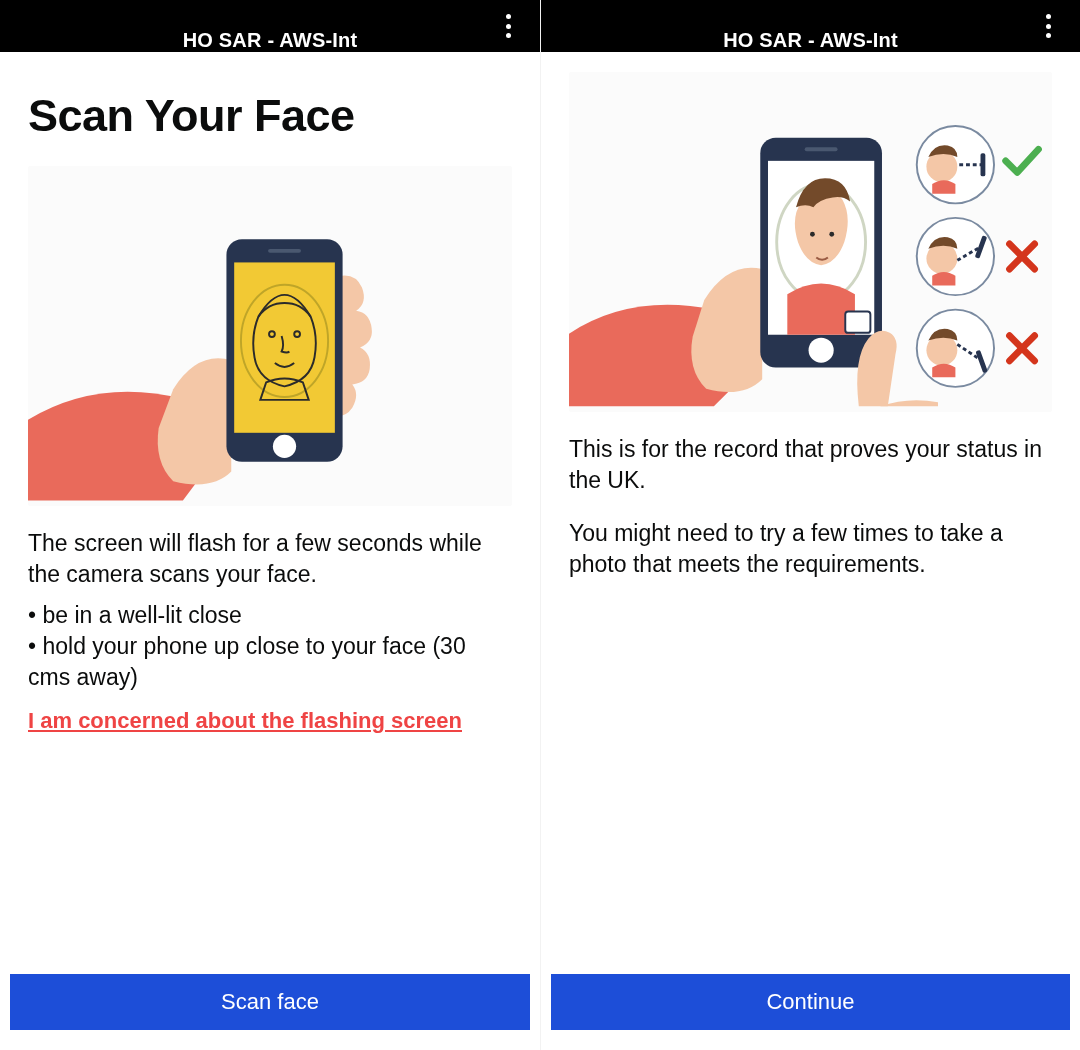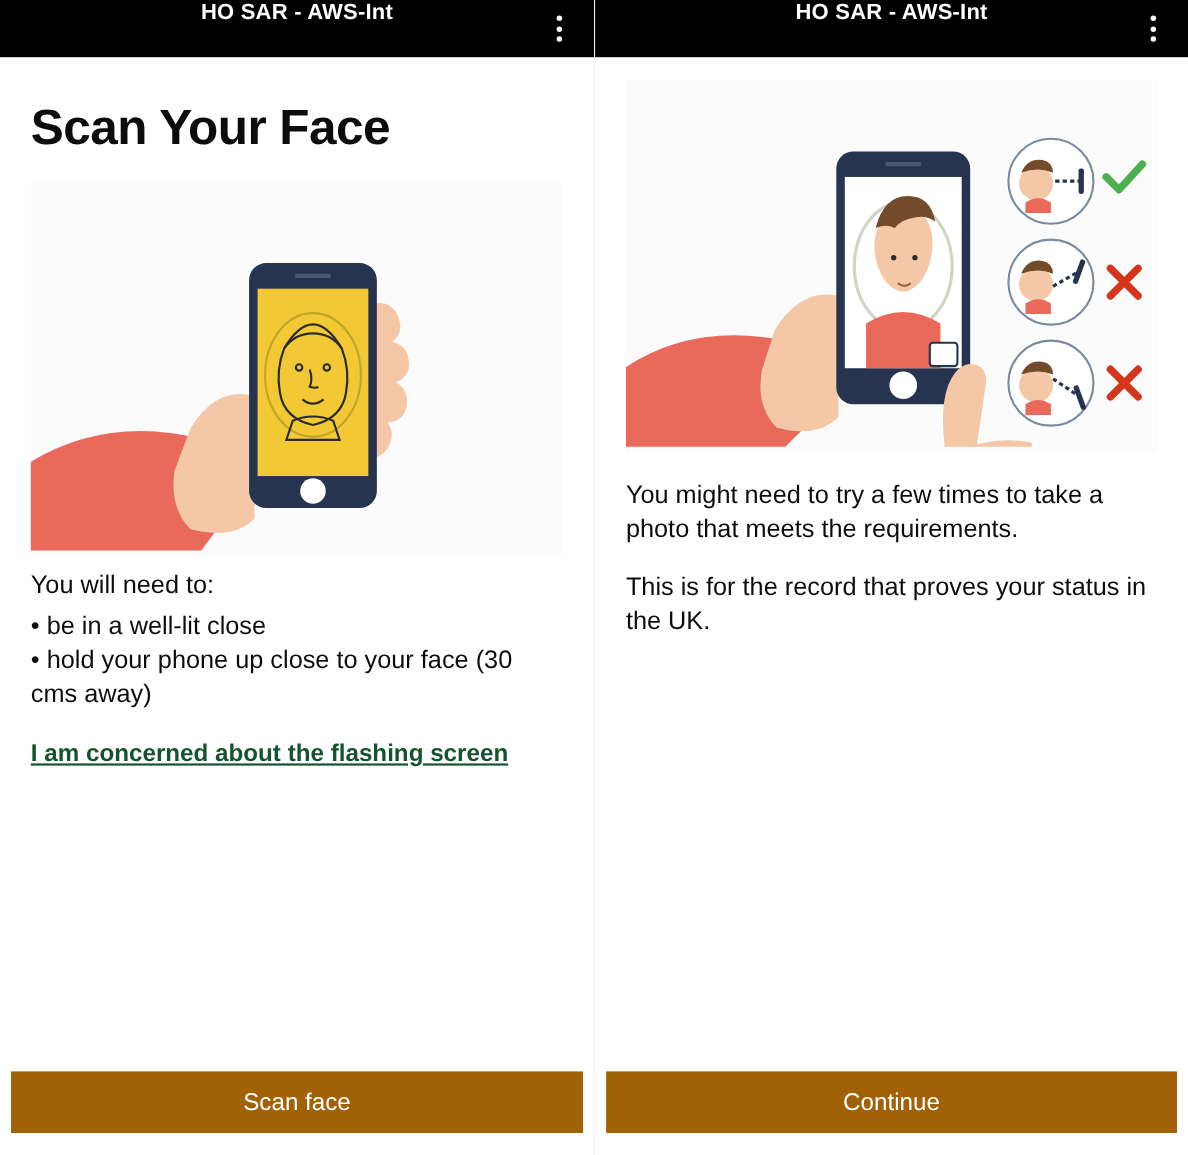--- a/index.html
+++ b/index.html
@@ -1,41 +1,41 @@
 <!DOCTYPE html>
 <html><head>
 <meta charset="utf-8">
 <style>
   * { box-sizing: border-box; margin: 0; padding: 0; }
   html, body { width: 1080px; height: 1050px; font-family: -apple-system, BlinkMacSystemFont, "Segoe UI", Arial, sans-serif; background: #fff; }
   .wrap { display: flex; width: 1080px; height: 1050px; }
   .pane { width: 540px; height: 1050px; position: relative; display: flex; flex-direction: column; }
   .pane + .pane { border-left: 1px solid rgba(0,0,0,0.05); }
 
-  .topbar { height: 52px; background: #000; color: #fff; display: flex; align-items: flex-start; justify-content: center; position: relative; }
+  .topbar { height: 52px; background: #000; color: #fff; display: flex; align-items: flex-end; justify-content: center; position: relative; }
   .topbar .title { font-weight: 700; font-size: 20px; letter-spacing: .2px; }
   .kebab { position: absolute; right: 22px; top: 50%; transform: translateY(-50%); width: 20px; height: 32px; display: flex; flex-direction: column; justify-content: space-between; align-items: center; padding: 4px 0; cursor: pointer; }
   .kebab span { width: 5px; height: 5px; border-radius: 50%; background: #fff; display: block; }
 
   .content { flex: 1; padding: 20px 28px 0 28px; overflow: hidden; }
   h1 { font-size: 45px; font-weight: 800; letter-spacing: -0.5px; margin: 18px 0 24px 0; color: #0b0c0c; }
 
   .illus { width: 100%; height: 340px; border-radius: 2px; display:flex; align-items:center; justify-content:center; background:#fbfbfb; }
   .illus svg { width: 100%; height: 100%; }
 
   .body-text { font-size: 23px; line-height: 1.35; color: #0b0c0c; margin-top: 22px; }
   .body-text p { margin-bottom: 22px; }
   .bullets { margin-top: -12px; }
   .bullets .lead { margin-bottom: 6px; }
   .bullets .row::before { content: "• "; }
   .bullets .row { margin-bottom: 0; }
 
-  .link { color: #14532d; text-decoration: underline; font-weight: 700; font-size: 22px; display: inline-block; margin-top: 24px; cursor: pointer; }
+  .link { color: #ef4444; text-decoration: underline; font-weight: 700; font-size: 22px; display: inline-block; margin-top: 13px; cursor: pointer; }
 
-  .cta { position: absolute; left: 10px; right: 10px; bottom: 20px; height: 56px; background: #a16207; color: #fff; font-size: 22px; display: flex; align-items: center; justify-content: center; border: none; cursor: pointer; font-family: inherit; }
+  .cta { position: absolute; left: 10px; right: 10px; bottom: 20px; height: 56px; background: #1d4ed8; color: #fff; font-size: 22px; display: flex; align-items: center; justify-content: center; border: none; cursor: pointer; font-family: inherit; }
 </style>
 </head>
 <body>
 
 <div class="wrap">
 
   <section class="pane">
     <div class="topbar">
       <div class="title">HO SAR - AWS-Int</div>
       <div class="kebab">
@@ -71,22 +71,22 @@
             <circle cx="252" cy="168" r="3"></circle>
             <circle cx="278" cy="168" r="3"></circle>
             <path d="M262 170 q3 10 0 16 q6 2 8 0"></path>
             <path d="M255 198 q10 8 20 0"></path>
             <path d="M246 218 q19 -8 38 0 l6 18 l-50 0 z"></path>
           </g>
         </svg>
       </div>
 
       <div class="body-text">
+        <p>The screen will flash for a few seconds while the camera scans your face.</p>
         <div class="bullets">
-          <p class="lead">You will need to:</p>
           <p class="row">be in a well-lit close</p>
           <p class="row">hold your phone up close to your face (30 cms away)</p>
         </div>
         <a class="link">I am concerned about the flashing screen</a>
       </div>
     </div>
 
     <button class="cta">Scan face</button>
   </section>
 
@@ -163,21 +163,21 @@
             </g>
             <g stroke="#d4351c" stroke-width="7" stroke-linecap="round">
               <line x1="456" y1="267" x2="482" y2="293"></line>
                 <line x1="482" y1="267" x2="456" y2="293"></line>
             </g>
           </g>
         </svg>
       </div>
 
       <div class="body-text">
+        <p>This is for the record that proves your status in the UK.</p>
         <p>You might need to try a few times to take a photo that meets the requirements.</p>
-        <p>This is for the record that proves your status in the UK.</p>
       </div>
     </div>
 
     <button class="cta">Continue</button>
   </section>
 
 </div>
 
 </body></html>

